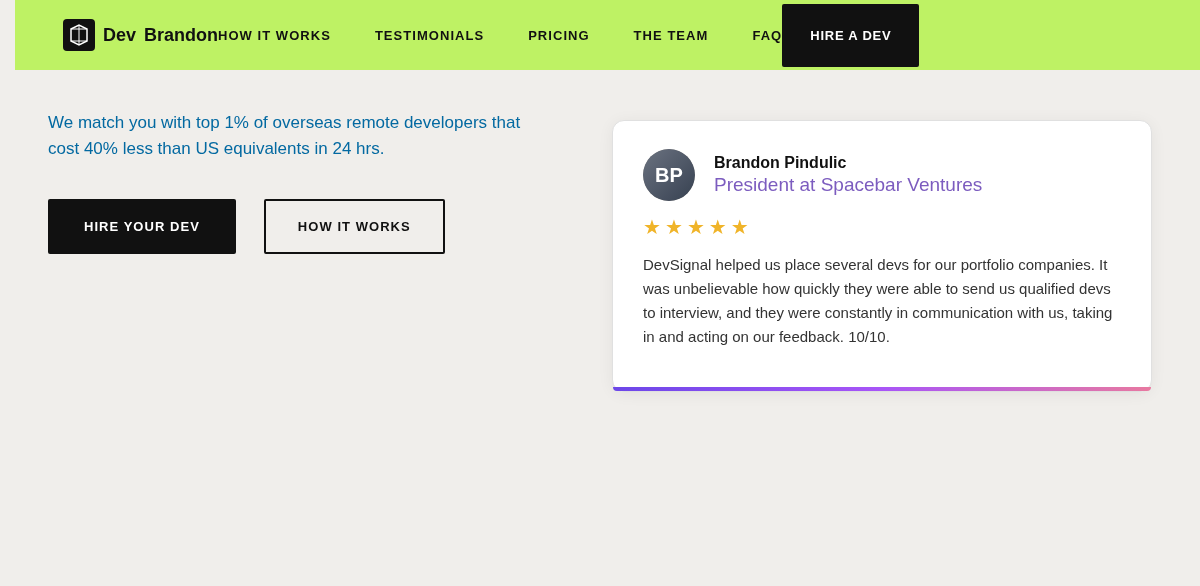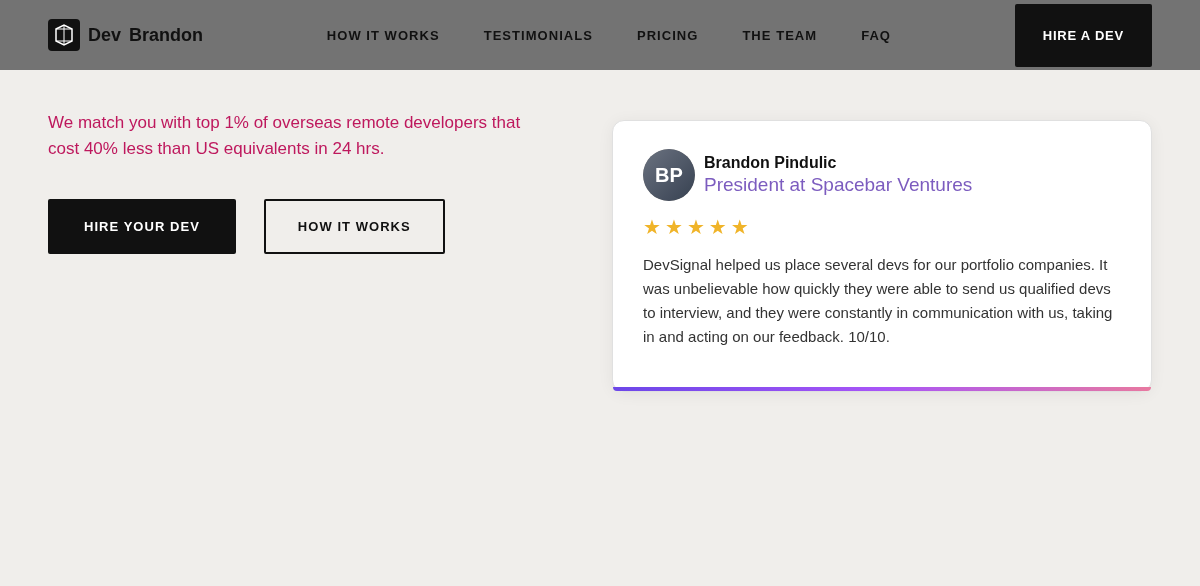--- a/index.html
+++ b/index.html
@@ -9,24 +9,24 @@
       background-color: #f0eeeb;
       min-height: 586px;
       width: 1200px;
       overflow: hidden;
     }
 
     
     nav {
       display: flex;
       align-items: center;
-      justify-content: space-between;
       padding: 0 48px;
       height: 70px;
-      background: #737373;
+      background: #bef264;
+      margin-left: 15px;
     }
 
     .logo {
       display: flex;
       align-items: center;
       gap: 8px;
       font-size: 18px;
       font-weight: 700;
       color: #111;
       text-decoration: none;
@@ -105,21 +105,21 @@
     .vetted-underline {
       position: absolute;
       bottom: -4px;
       left: 0;
       width: 100%;
       height: 6px;
     }
 
     .hero-subtitle {
       font-size: 17px;
-      color: #be185d;
+      color: #0369a1;
       line-height: 1.55;
       max-width: 500px;
       margin-bottom: 36px;
     }
 
     .cta-buttons {
       display: flex;
       gap: 28px;
       align-items: center;
     }
@@ -172,21 +172,21 @@
       left: 0;
       right: 0;
       height: 4px;
       background: linear-gradient(90deg, #6c47e8, #a855f7, #e879a0);
       border-radius: 0 0 12px 12px;
     }
 
     .testimonial-header {
       display: flex;
       align-items: center;
-      gap: 9px;
+      gap: 19px;
       margin-bottom: 14px;
     }
 
     .avatar {
       width: 52px;
       height: 52px;
       border-radius: 50%;
       background: #888;
       overflow: hidden;
       flex-shrink: 0;

